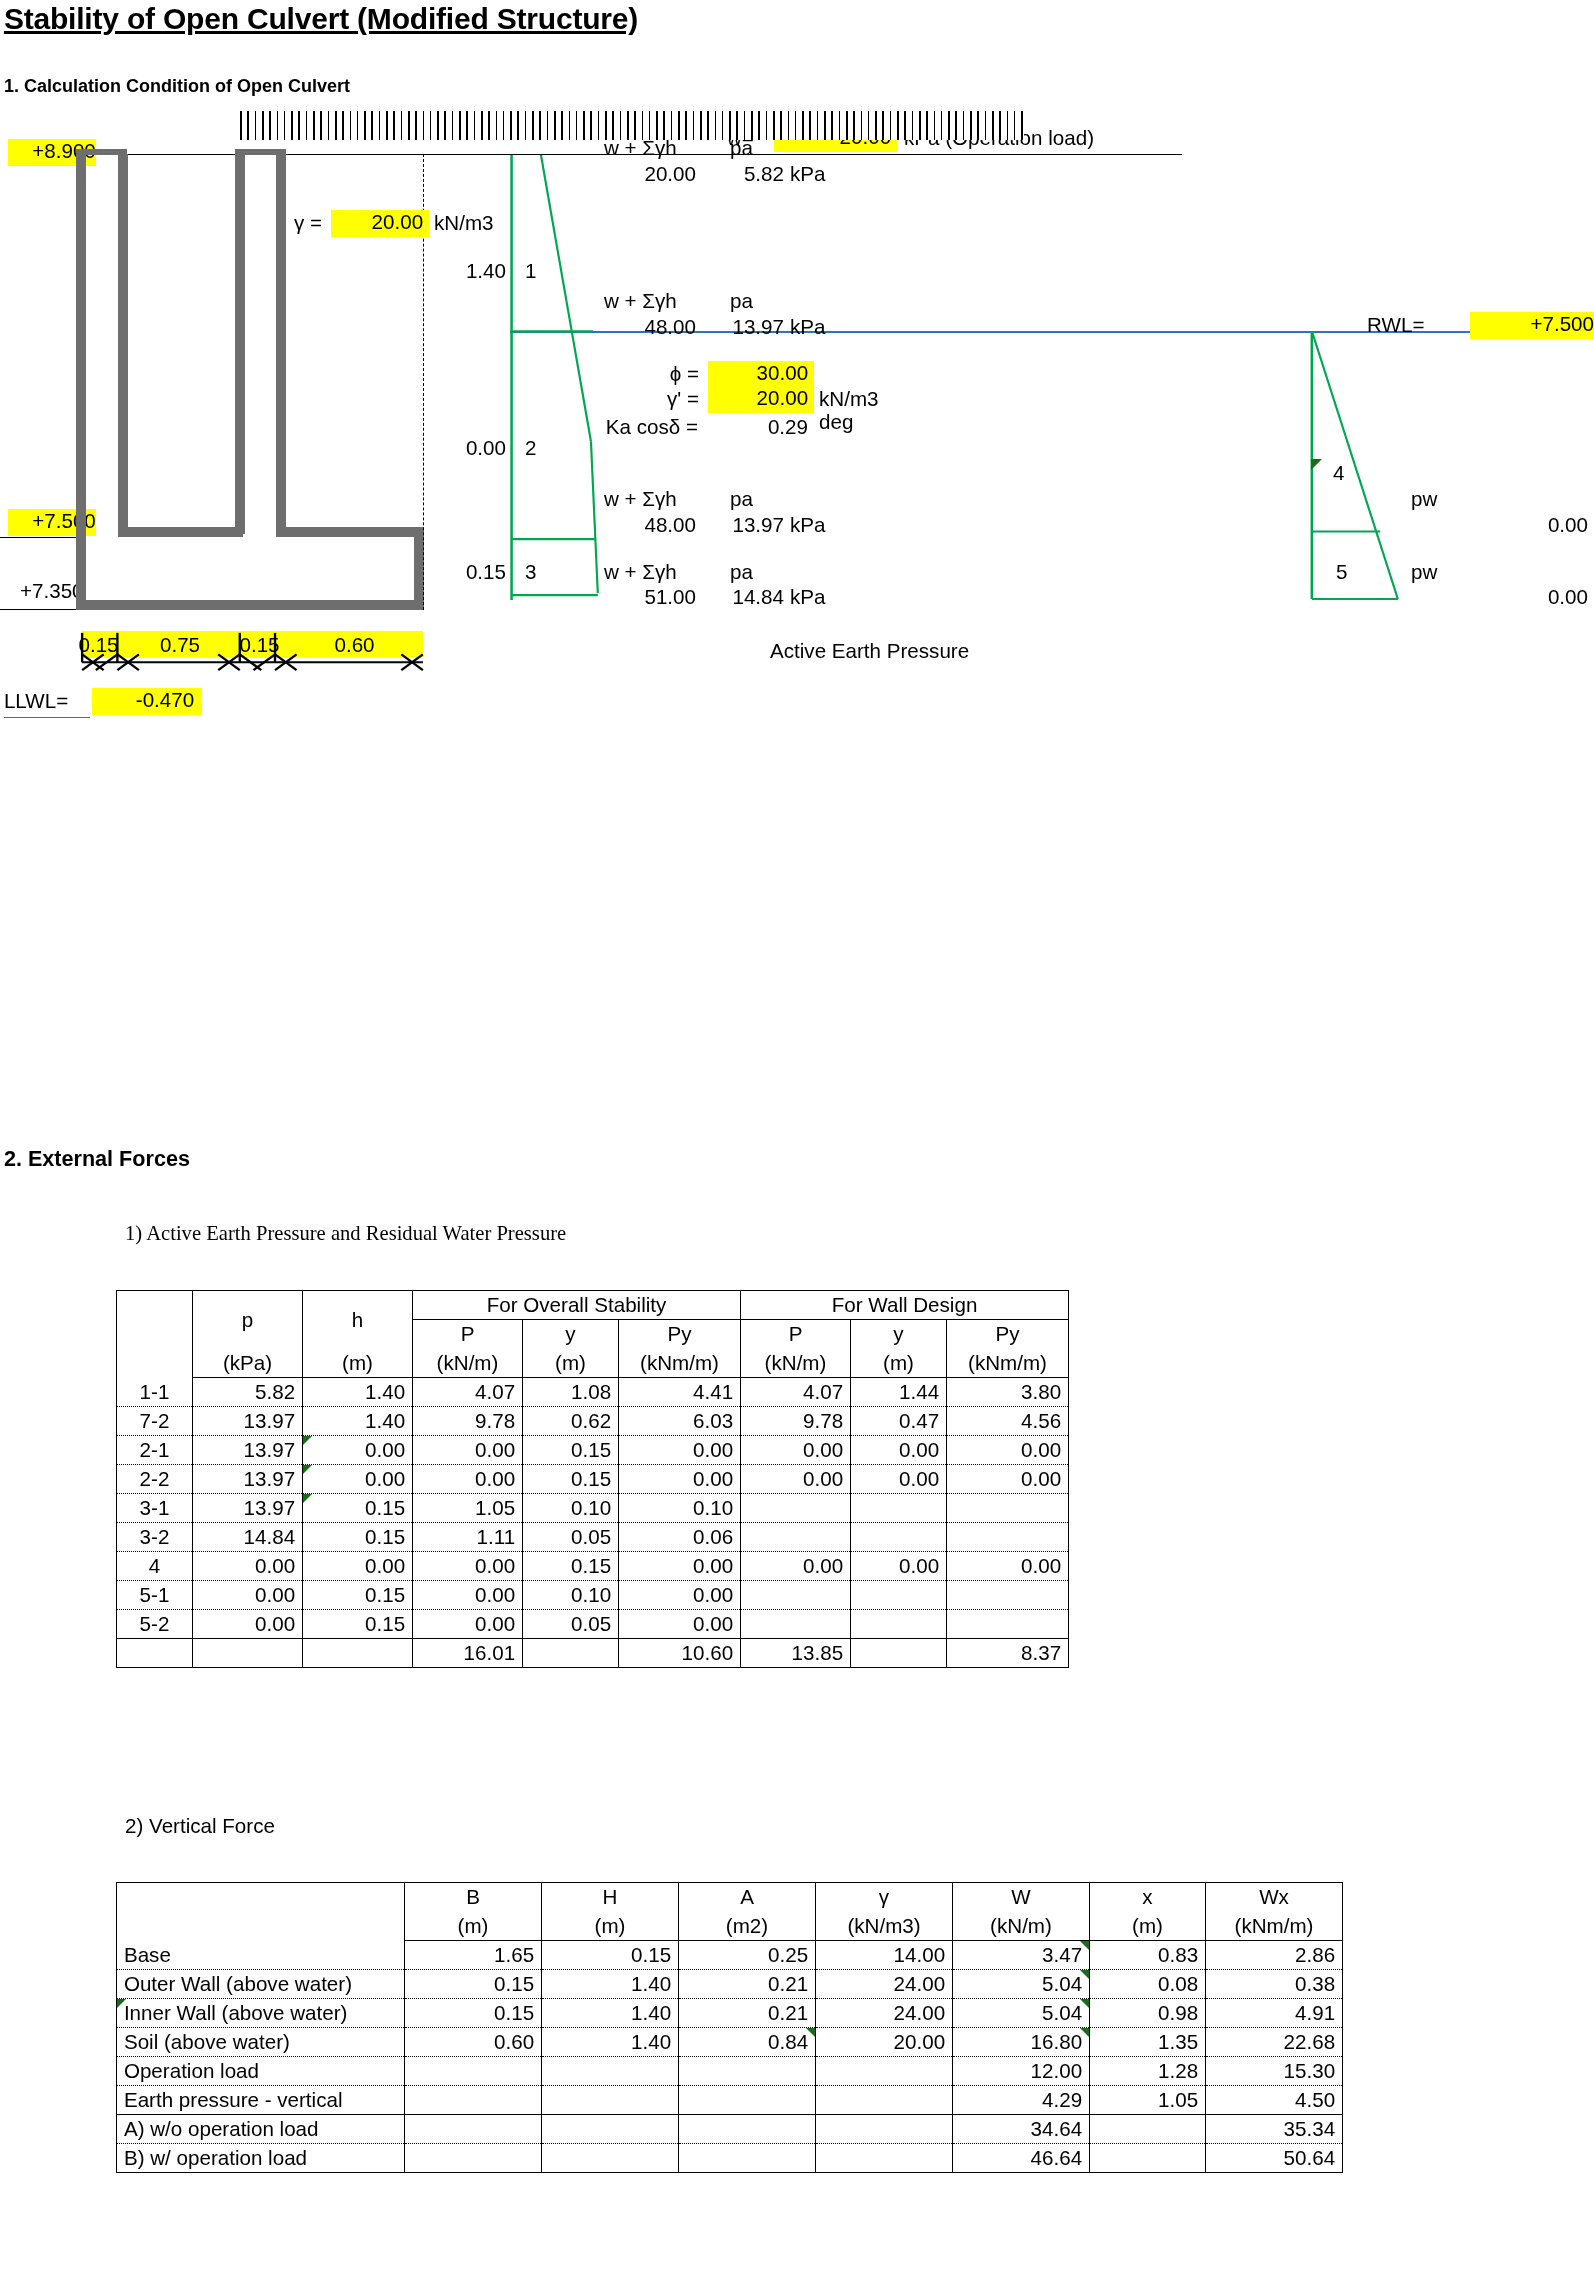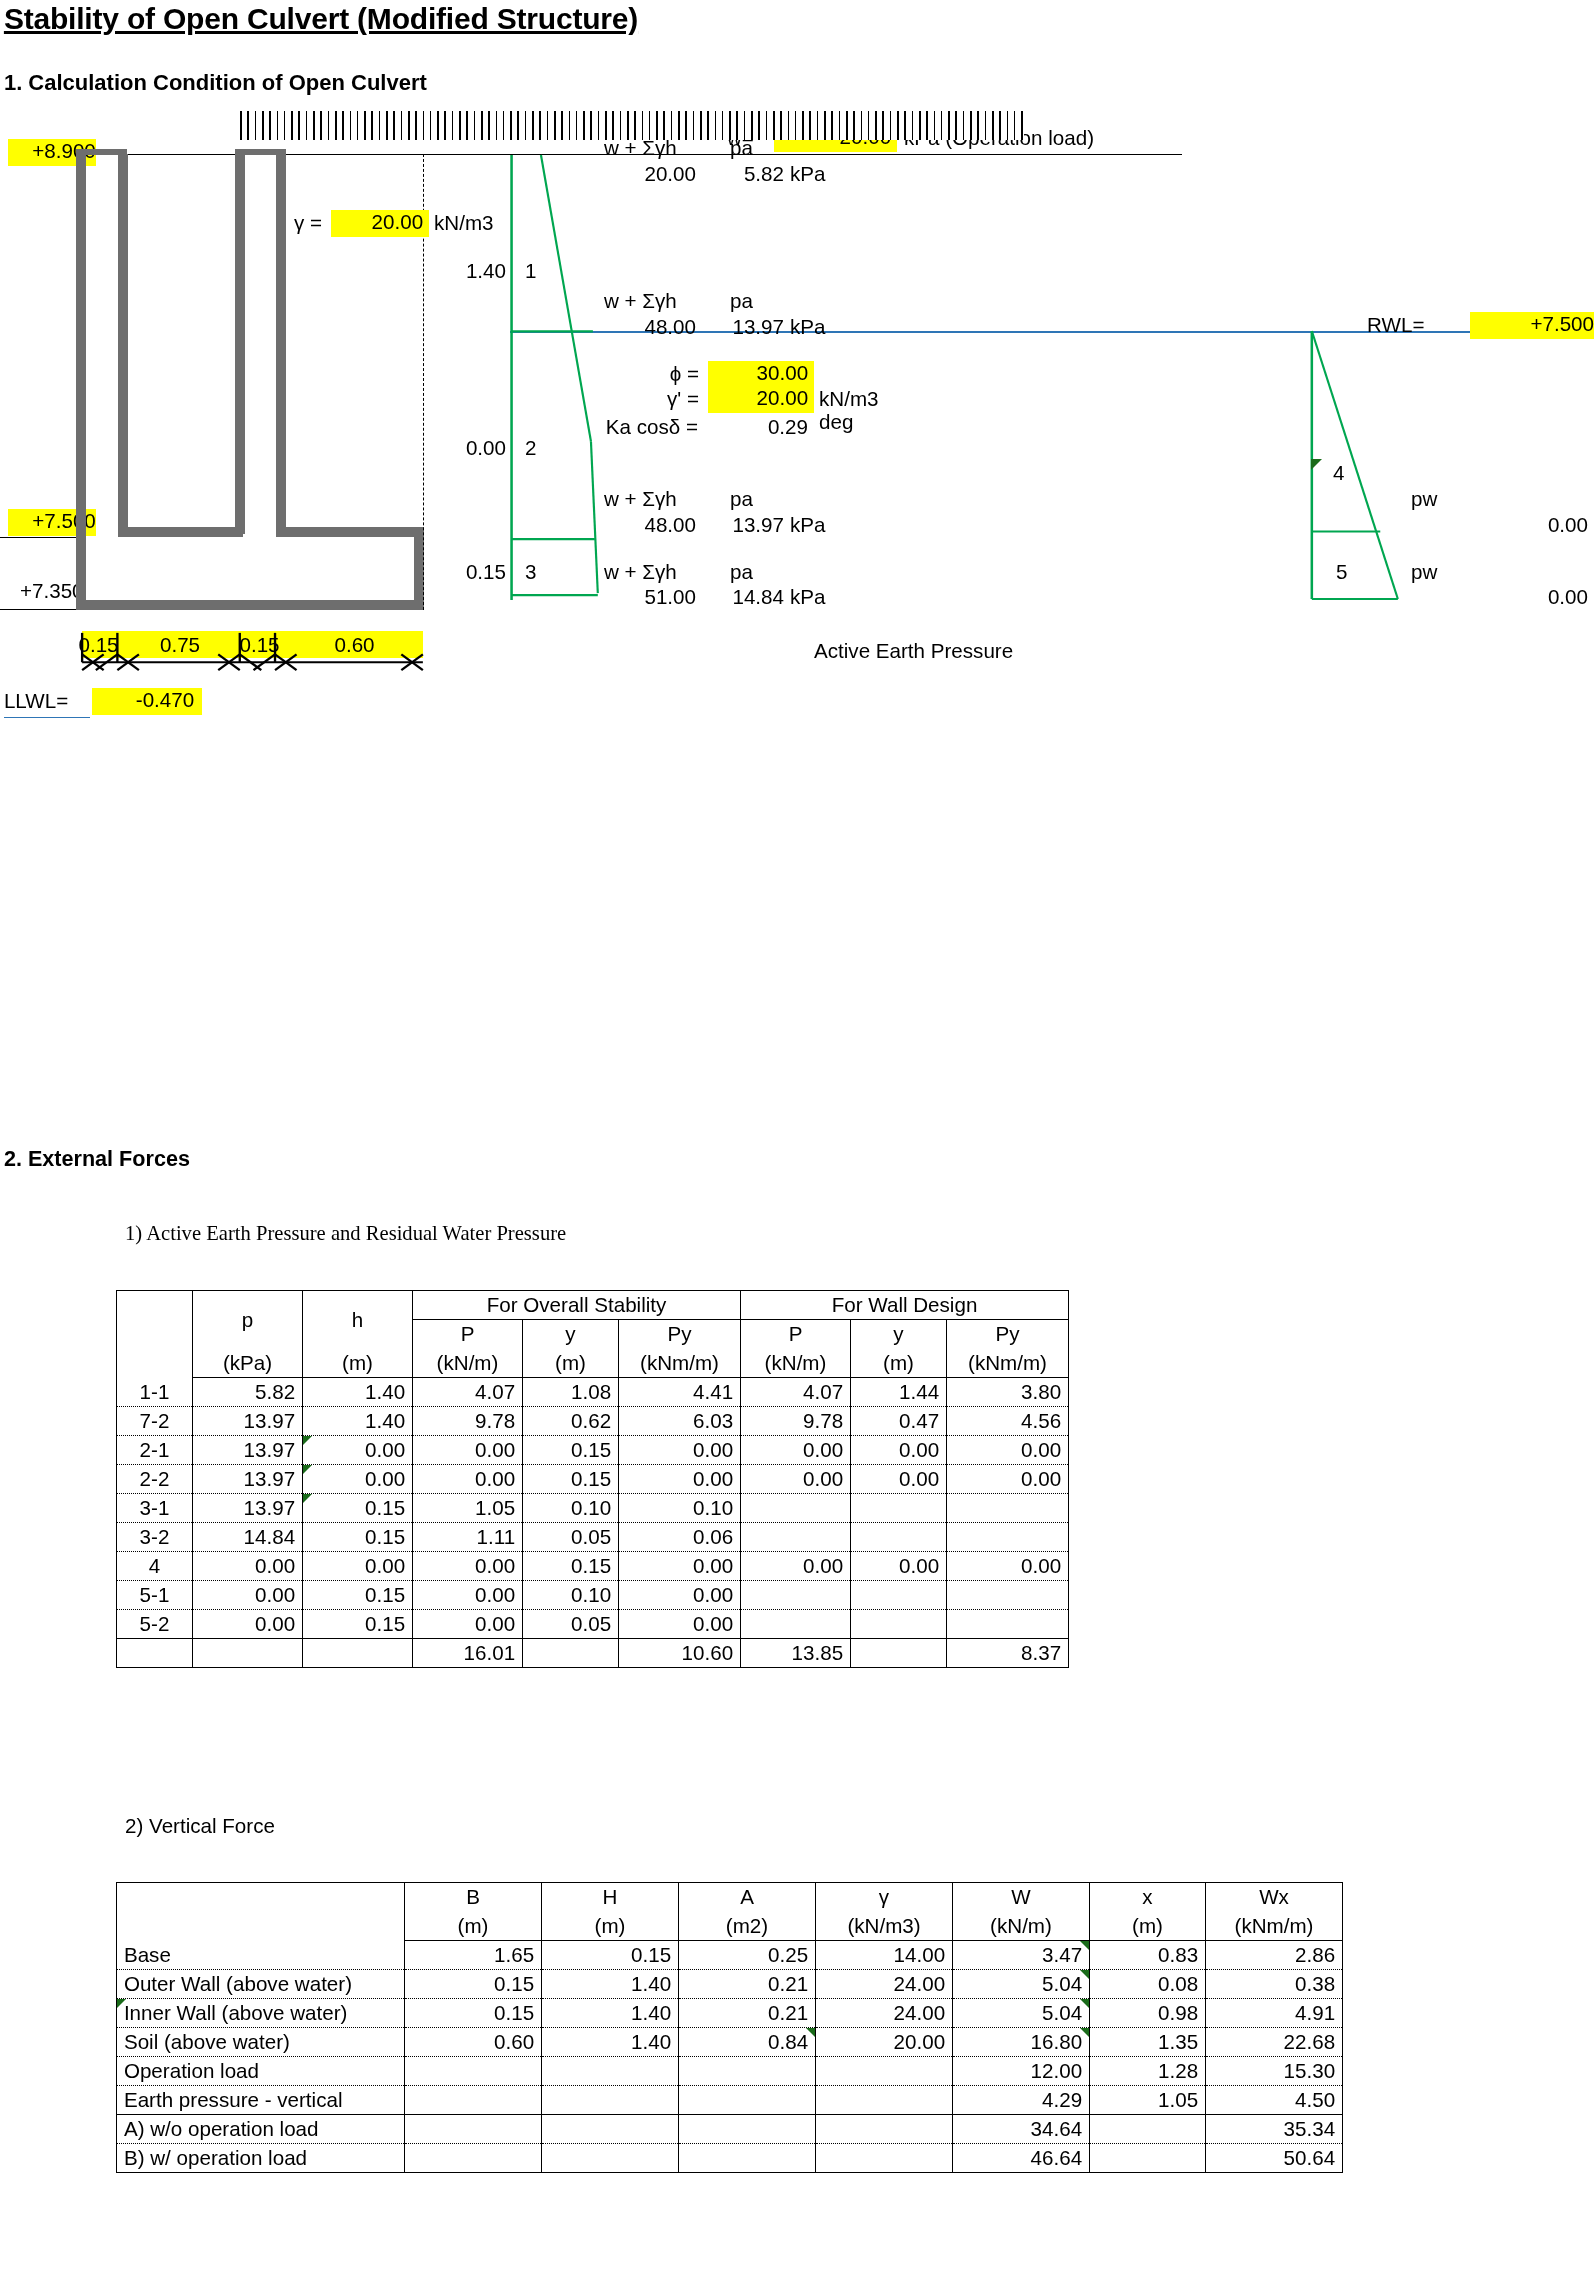--- a/index.html
+++ b/index.html
@@ -19,21 +19,21 @@
   .r { text-align: right; }
   .c { text-align: center; }
 
   
   #doc-title {
     left: 3.9px; top: 2px;
     font-size: 30px; font-weight: bold;
     text-decoration: underline;
     letter-spacing: -0.2px;
   }
-  #sec1-title { left: 3.9px; top: 70px; font-size: 22px; font-weight: bold; }
+  #sec1-title { left: 3.9px; top: 76px; font-size: 18px; font-weight: bold; }
   #sec2-title { left: 3.9px; top: 1146px; font-size: 21.6px; font-weight: bold; }
   #sub1-title { left: 125px; top: 1222px; font-size: 20.6px; font-family: Liberation Serif, serif; }
   #sub2-title { left: 125px; top: 1814px; font-size: 20.6px; }
 
   
   .dt { font-size: 20.6px; line-height: 1.05; }
 
   
   .ybox {
     background: #ffff00;
@@ -220,21 +220,21 @@
 <div class="abs dt r" style="left:588px; top:514px; width:108px;">48.00</div>
 <div class="abs dt r" style="left:704px; top:514px; width:80px;">13.97</div>
 <div class="abs dt" style="left:790px; top:514px;">kPa</div>
 
 <div class="abs dt" style="left:604px; top:561px;">w + Σγh</div>
 <div class="abs dt" style="left:730px; top:561px;">pa</div>
 <div class="abs dt r" style="left:588px; top:586px; width:108px;">51.00</div>
 <div class="abs dt r" style="left:704px; top:586px; width:80px;">14.84</div>
 <div class="abs dt" style="left:790px; top:586px;">kPa</div>
 
-<div class="abs dt" style="left:814px; top:640px;">Active Earth Pressure</div>
+<div class="abs dt" style="left:770px; top:640px;">Active Earth Pressure</div>
 
 <svg class="abs" style="left:1304px; top:323px;" width="176" height="284" viewBox="0 0 180 290">
   <line x1="8" y1="8" x2="8" y2="282" class="grn-thick"></line>
   <line x1="8" y1="8" x2="96" y2="282" class="grn"></line>
   <line x1="8" y1="213" x2="78" y2="213" class="grn"></line>
   <line x1="8" y1="282" x2="96" y2="282" class="grn"></line>
 </svg>
 
 <div class="abs" style="left:1311px; top:459px; width:0; height:0; border-top:11.8px solid #1a6b1a; border-right:11.8px solid transparent;"></div>
 <div class="abs dt" style="left:1333px; top:462px;">4</div>

